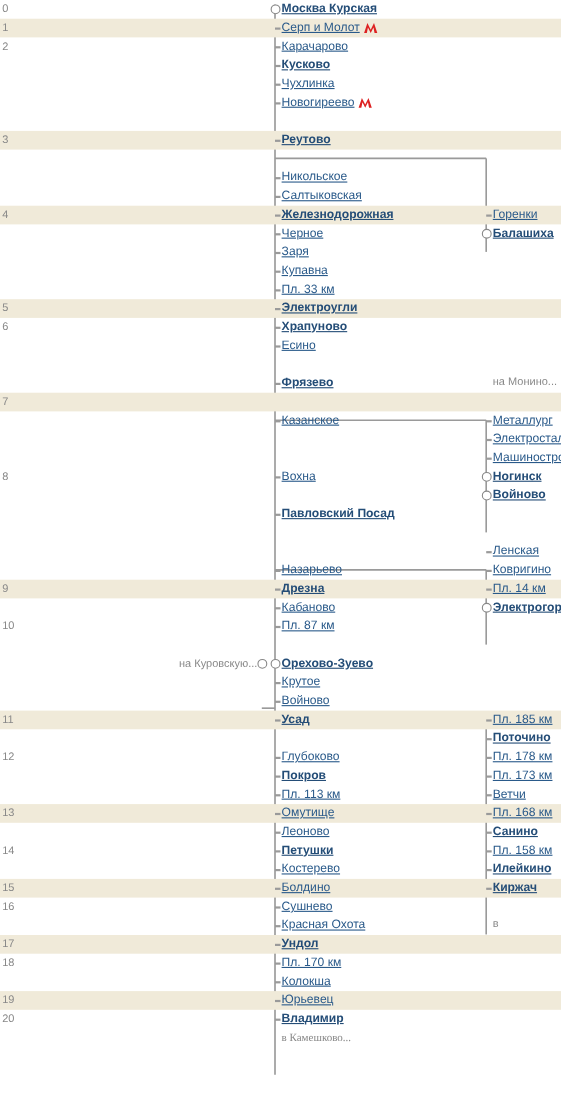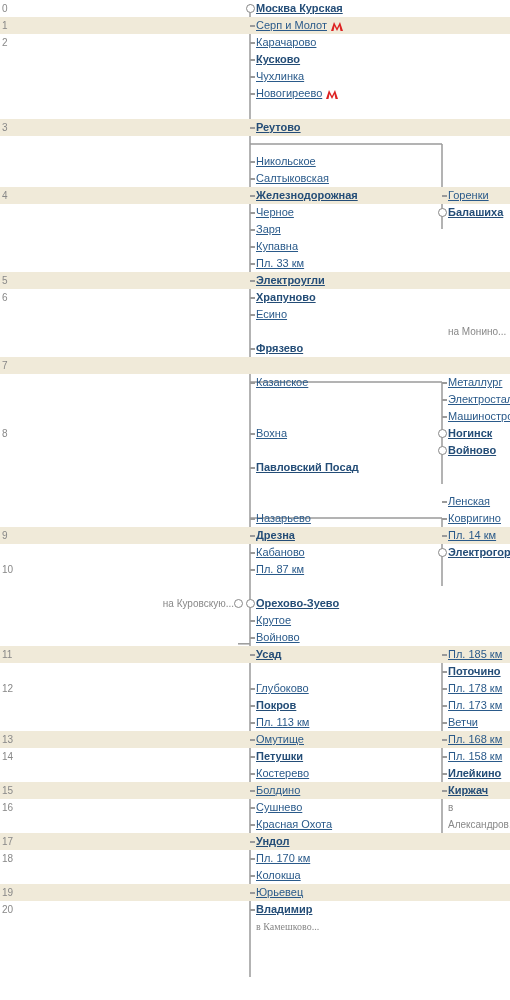--- a/index.html
+++ b/index.html
@@ -13,21 +13,21 @@
   .metro{display:inline-block;width:14px;height:11px;vertical-align:middle}
   .metro svg{display:block}
   .tick{position:absolute;left:250px;top:8px;width:5px;height:1.5px;background:#9a9a9a}
   .tick-r{position:absolute;left:442px;top:8px;width:5px;height:1.5px;background:#9a9a9a}
   .circle{position:absolute;width:7px;height:7px;border:1.5px solid #888;border-radius:50%;background:#fff;top:4px}
   .circle.main{left:246px}
   .circle.branch{left:438px}
   .circle.junc{left:234px}
   .note{color:#888;font-size:10px}
   .note-left{position:absolute;right:276px;top:0;text-align:left}
-  .note-branch{position:absolute;left:448px;top:0}
+  .note-branch{position:absolute;left:448px;top:16px}
   #lines{position:absolute;left:0;top:0;pointer-events:none}
 </style>
 </head>
 <body>
 
 <div id="diagram" style="position: relative; width: 510px; height: 986px;">
   <svg id="lines" width="510" height="986">
       <line x1="250" y1="4" x2="250" y2="977" stroke="#9a9a9a" stroke-width="1.5"></line>
       <line x1="250" y1="144" x2="442" y2="144" stroke="#9a9a9a" stroke-width="1.5"></line>
       <line x1="442" y1="144" x2="442" y2="229" stroke="#9a9a9a" stroke-width="1.5"></line>
@@ -238,20 +238,26 @@
       <span class="branch-col"><a class="station">Ветчи</a></span>
     </div>
     <div class="row stripe">
       <span class="zone">13</span>
       <span class="tick"></span>
       <span class="main-col"><a class="station">Омутище</a></span>
       <span class="tick-r"></span>
       <span class="branch-col"><a class="station">Пл. 168 км</a></span>
     </div>
     <div class="row">
+      <span class="tick"></span>
+      <span class="main-col"><a class="station">Леоново</a></span>
+      <span class="tick-r"></span>
+      <span class="branch-col"><a class="station bold">Санино</a></span>
+    </div>
+    <div class="row">
       <span class="zone">14</span>
       <span class="tick"></span>
       <span class="main-col"><a class="station bold">Петушки</a></span>
       <span class="tick-r"></span>
       <span class="branch-col"><a class="station">Пл. 158 км</a></span>
     </div>
     <div class="row">
       <span class="tick"></span>
       <span class="main-col"><a class="station">Костерево</a></span>
       <span class="tick-r"></span>

